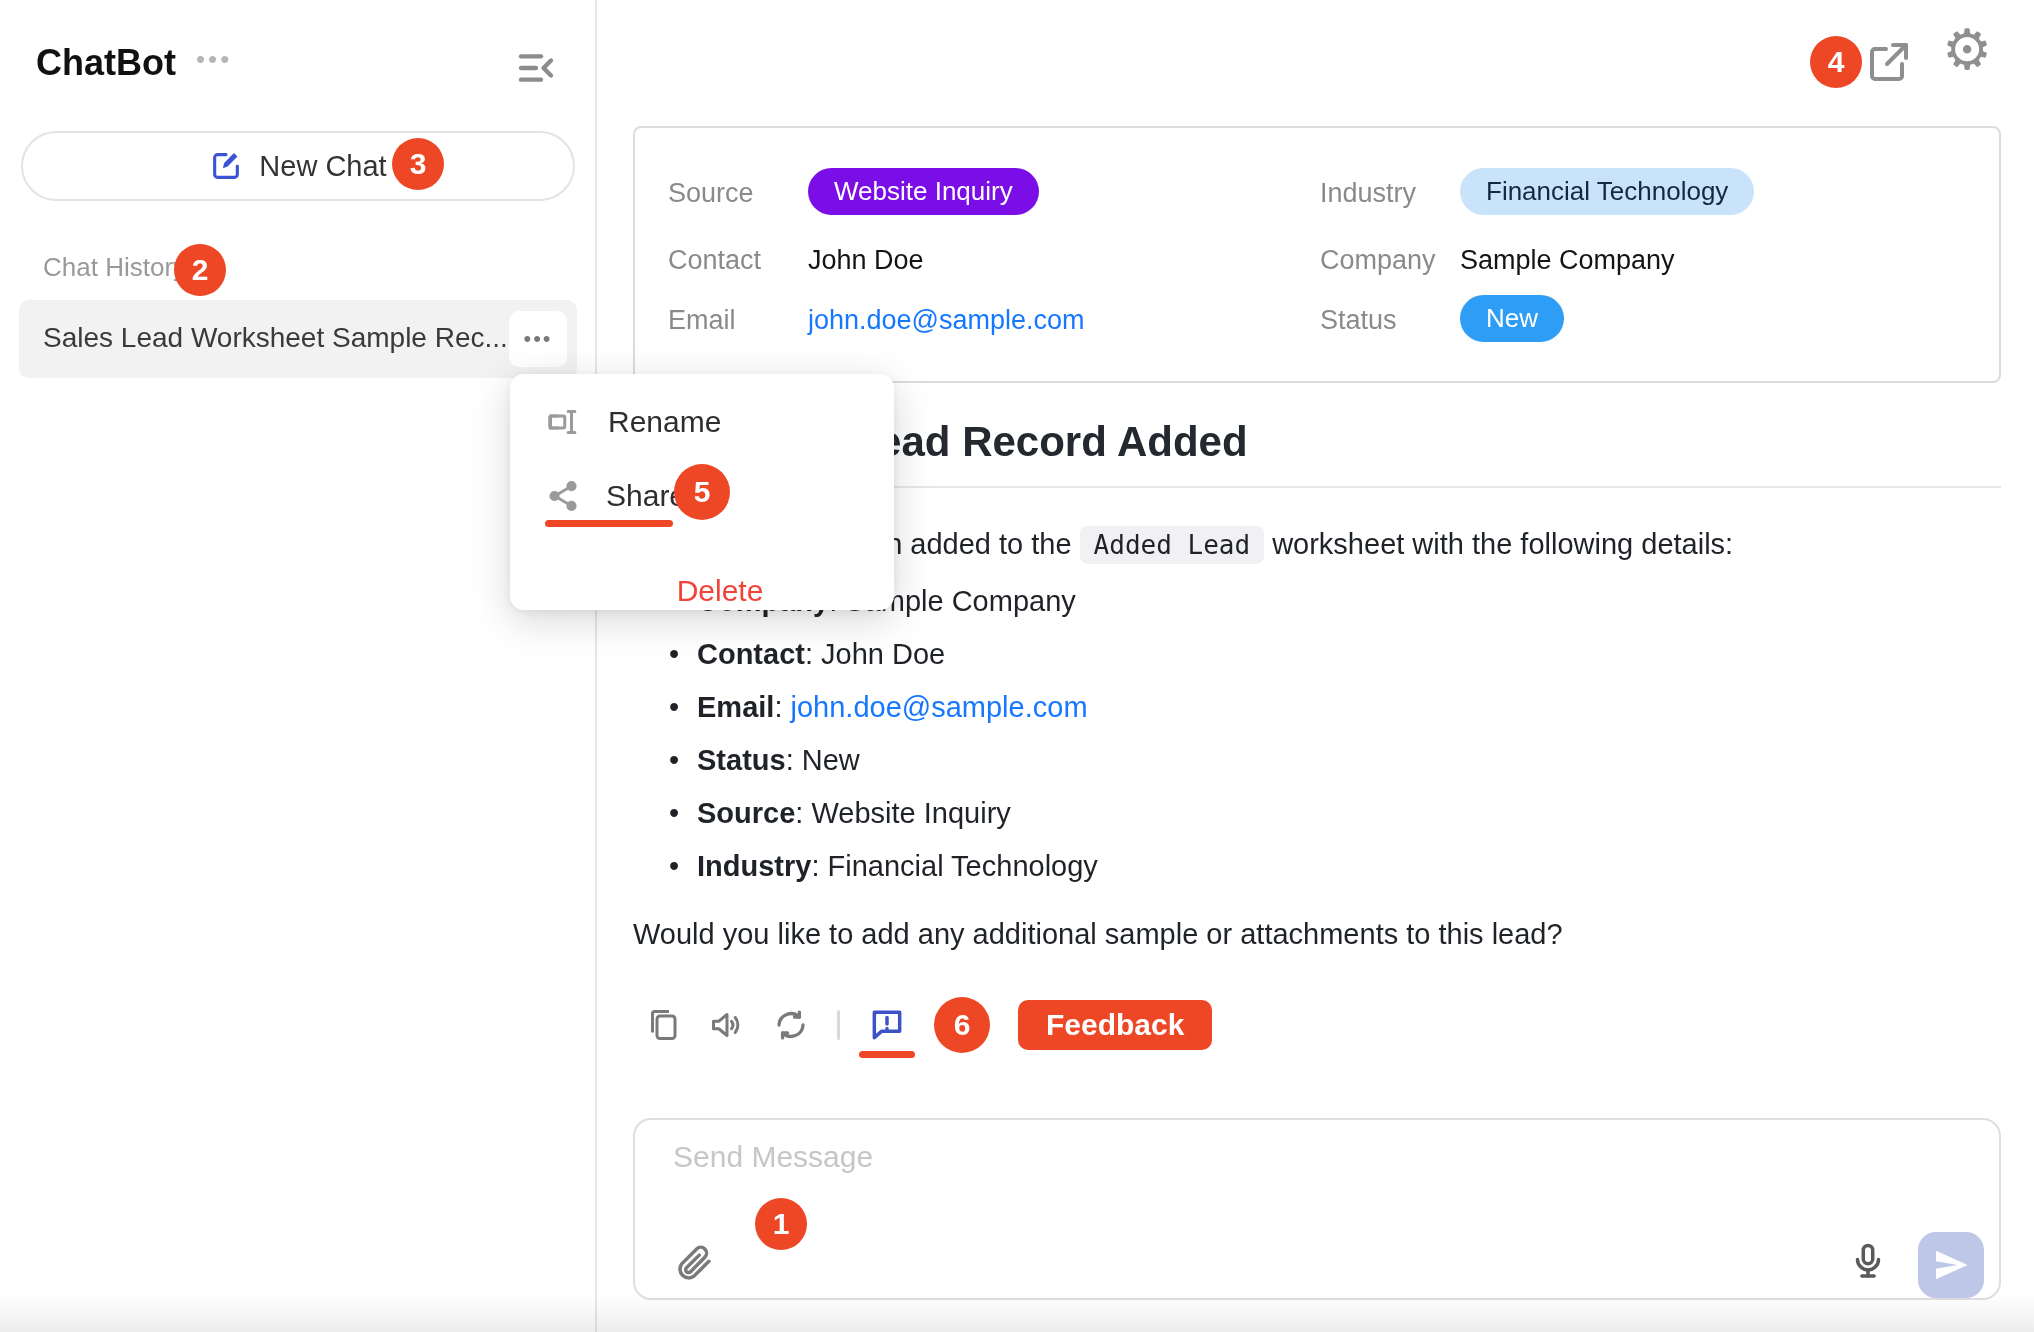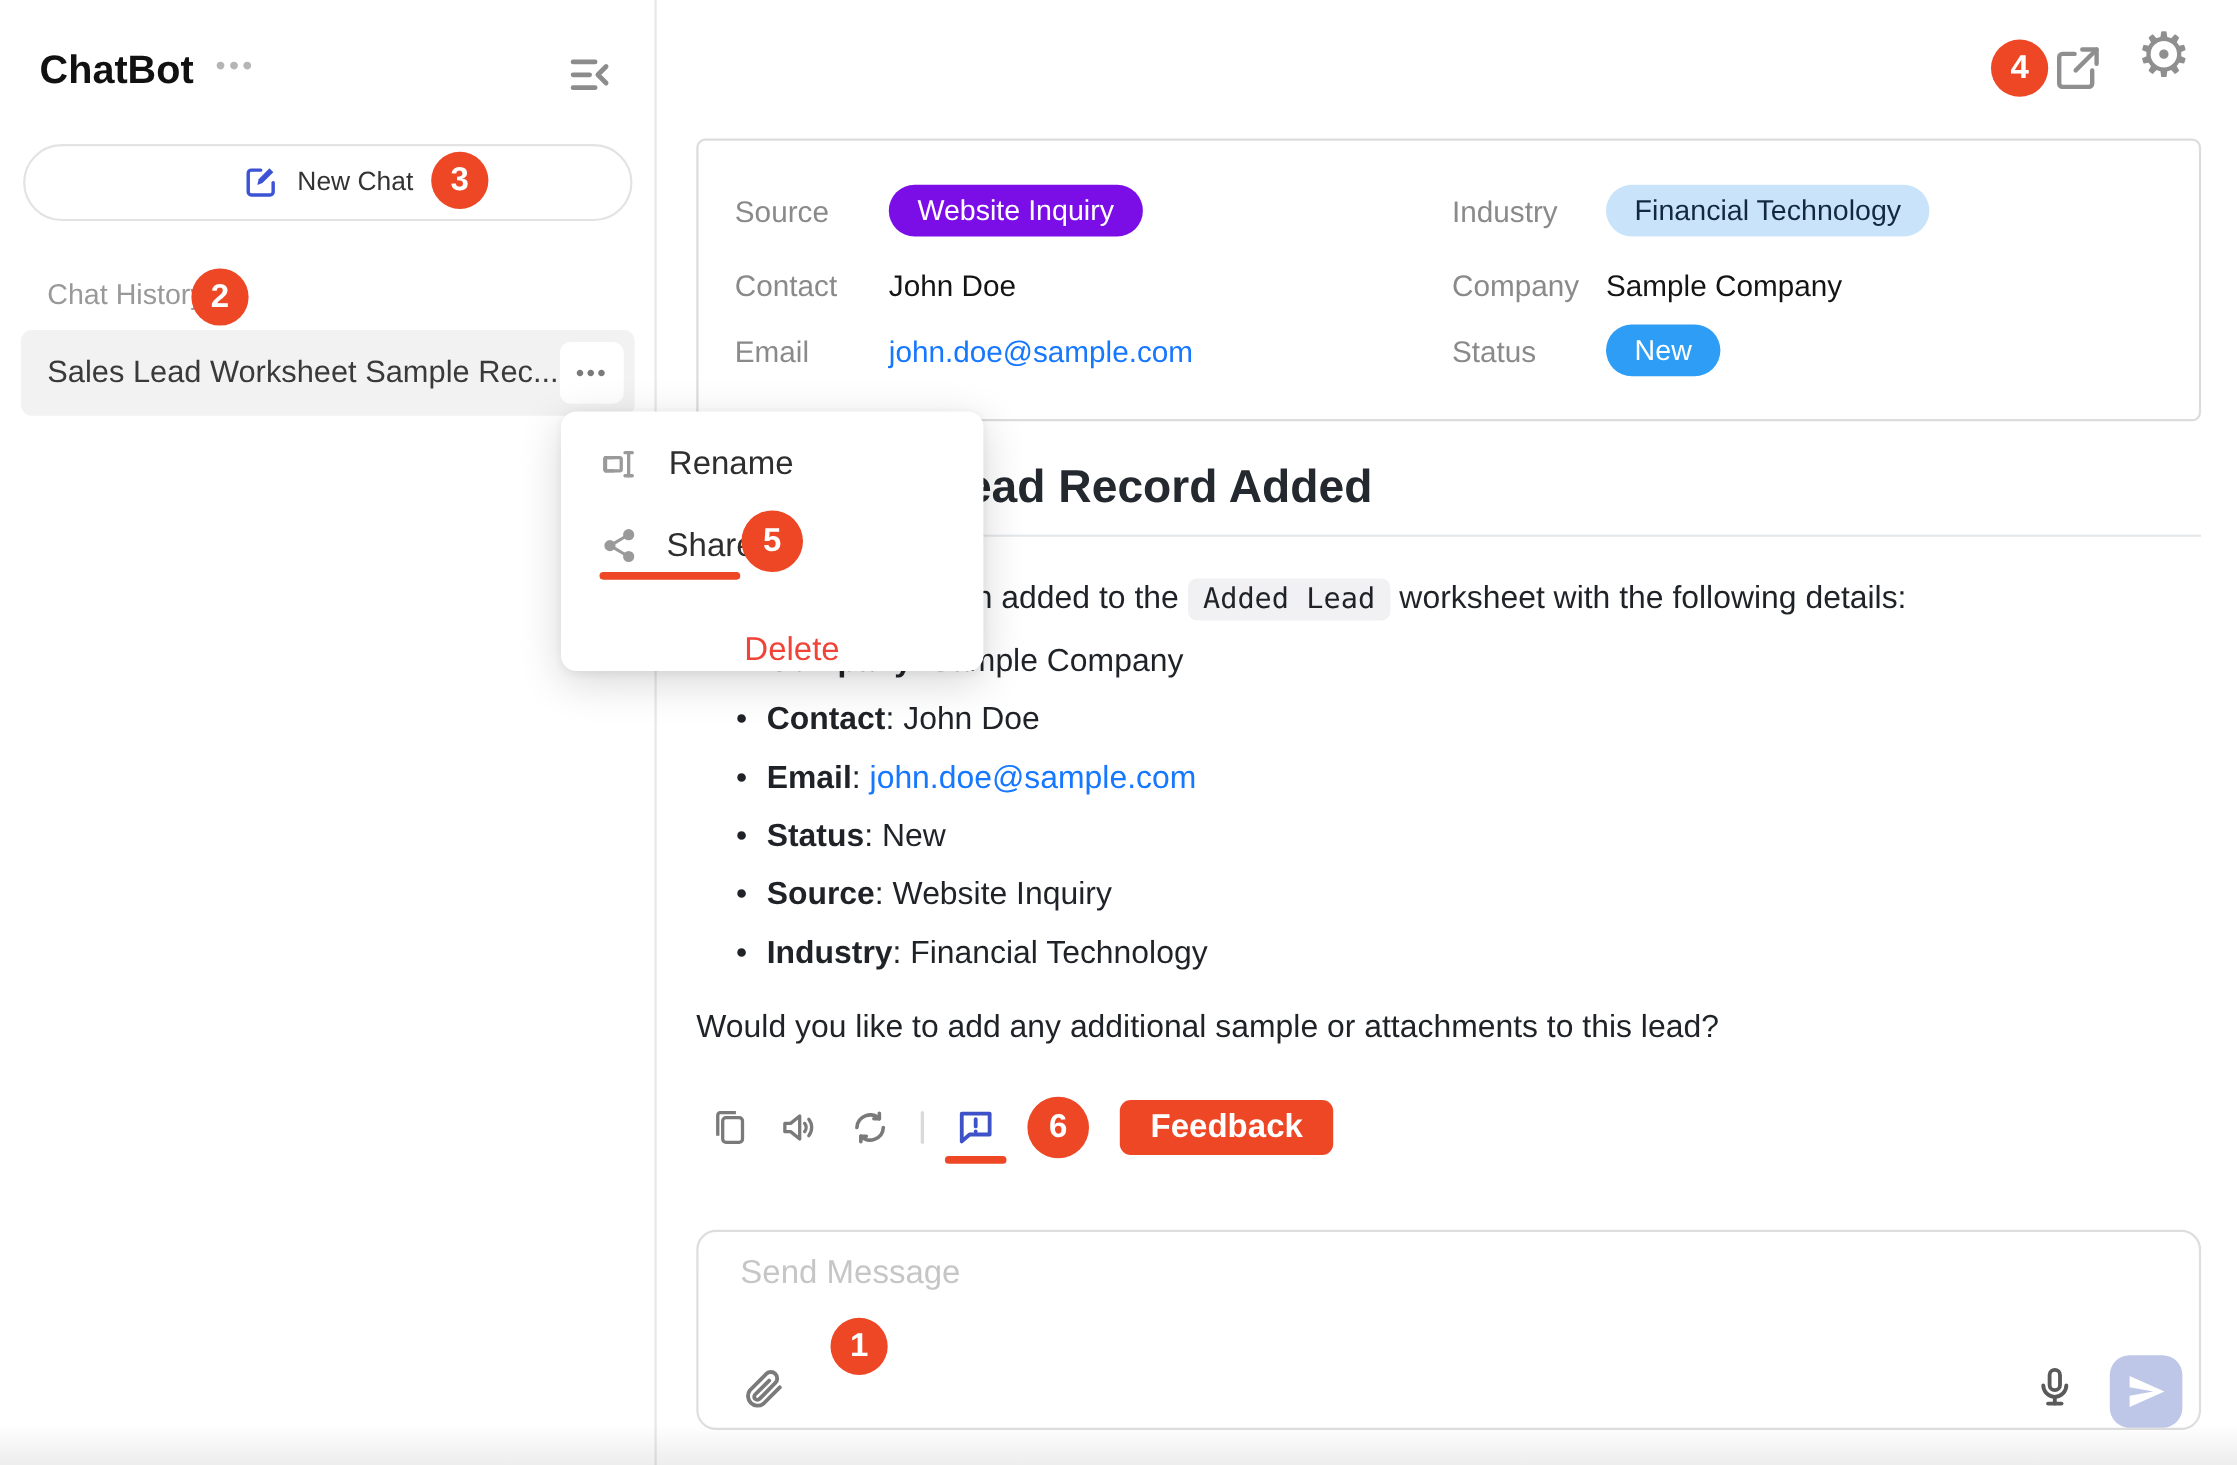--- a/index.html
+++ b/index.html
@@ -9,21 +9,21 @@
     font-family:"Liberation Sans","DejaVu Sans",sans-serif; color:#1f2328;
   }
   svg { display:block; }
 
   
   .sidebar { position:absolute; left:0; top:0; width:597px; height:1332px; background:#fff; border-right:2px solid #e7e7e7; }
   .sb-title { position:absolute; left:36px; top:42px; font-size:36px; font-weight:bold; color:#111; }
   .sb-more { position:absolute; left:196px; top:44px; font-size:26px; letter-spacing:3px; color:#b5b5b5; cursor:pointer; }
   .sb-collapse { position:absolute; left:512px; top:48px; width:48px; height:40px; cursor:pointer; }
   .new-chat-btn { position:absolute; left:21px; top:131px; width:554px; height:70px; background:#fff; border:2px solid #e3e3e3; border-radius:36px; display:flex; align-items:center; justify-content:center; gap:16px; cursor:pointer; }
-  .new-chat-label { font-size:24px; color:#333; }
+  .new-chat-label { font-size:29px; color:#333; }
   .history-label { position:absolute; left:43px; top:252px; font-size:26px; color:#999; }
   .chat-item { position:absolute; left:19px; top:300px; width:558px; height:78px; background:#f2f2f2; border-radius:10px; cursor:pointer; }
   .chat-item-title { position:absolute; left:24px; top:22px; font-size:28px; color:#3a3a3a; white-space:nowrap; }
   .chat-item-more { position:absolute; right:10px; top:11px; width:58px; height:56px; background:#fff; border-radius:10px; display:flex; align-items:center; justify-content:center; font-size:22px; letter-spacing:2px; color:#7a7a7a; cursor:pointer; }
 
   
   .ctx-menu { position:absolute; left:510px; top:374px; width:384px; height:236px; background:#fff; border-radius:14px; box-shadow:0 10px 40px rgba(0,0,0,0.16), 0 2px 8px rgba(0,0,0,0.06); z-index:40; }
   .ctx-row { position:absolute; left:0; width:100%; height:44px; display:flex; align-items:center; gap:26px; padding-left:36px; cursor:pointer; }
   .ctx-row span { font-size:30px; color:#2e2e2e; }
   .ctx-rename { top:26px; }

